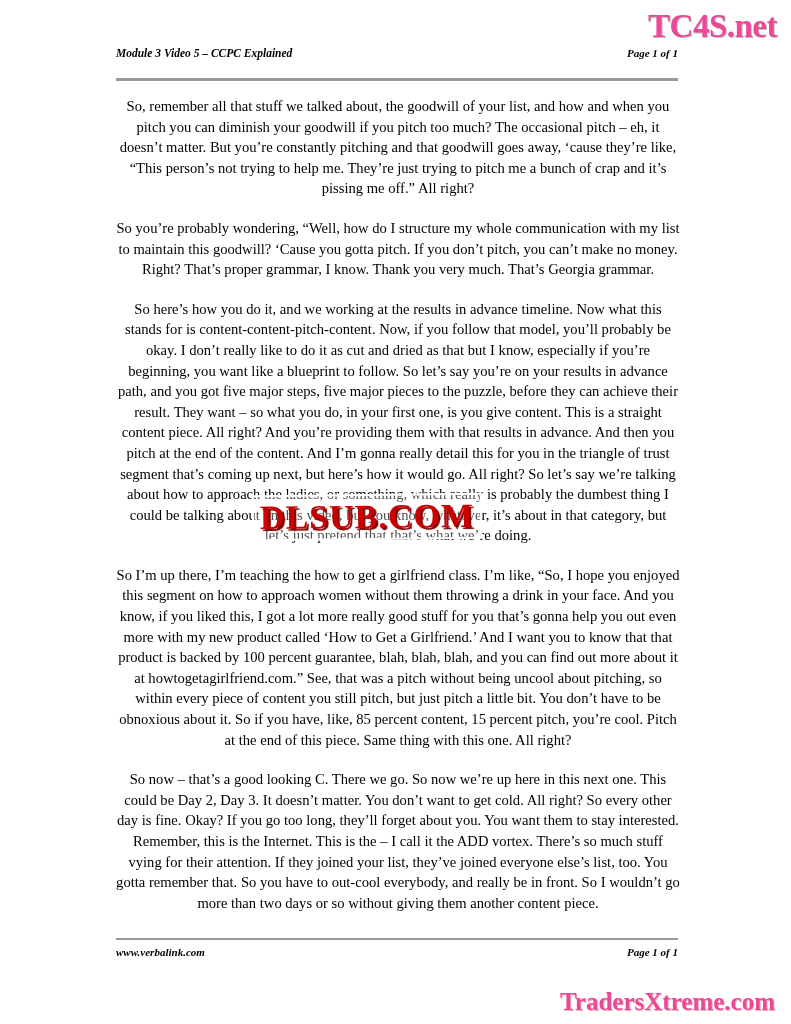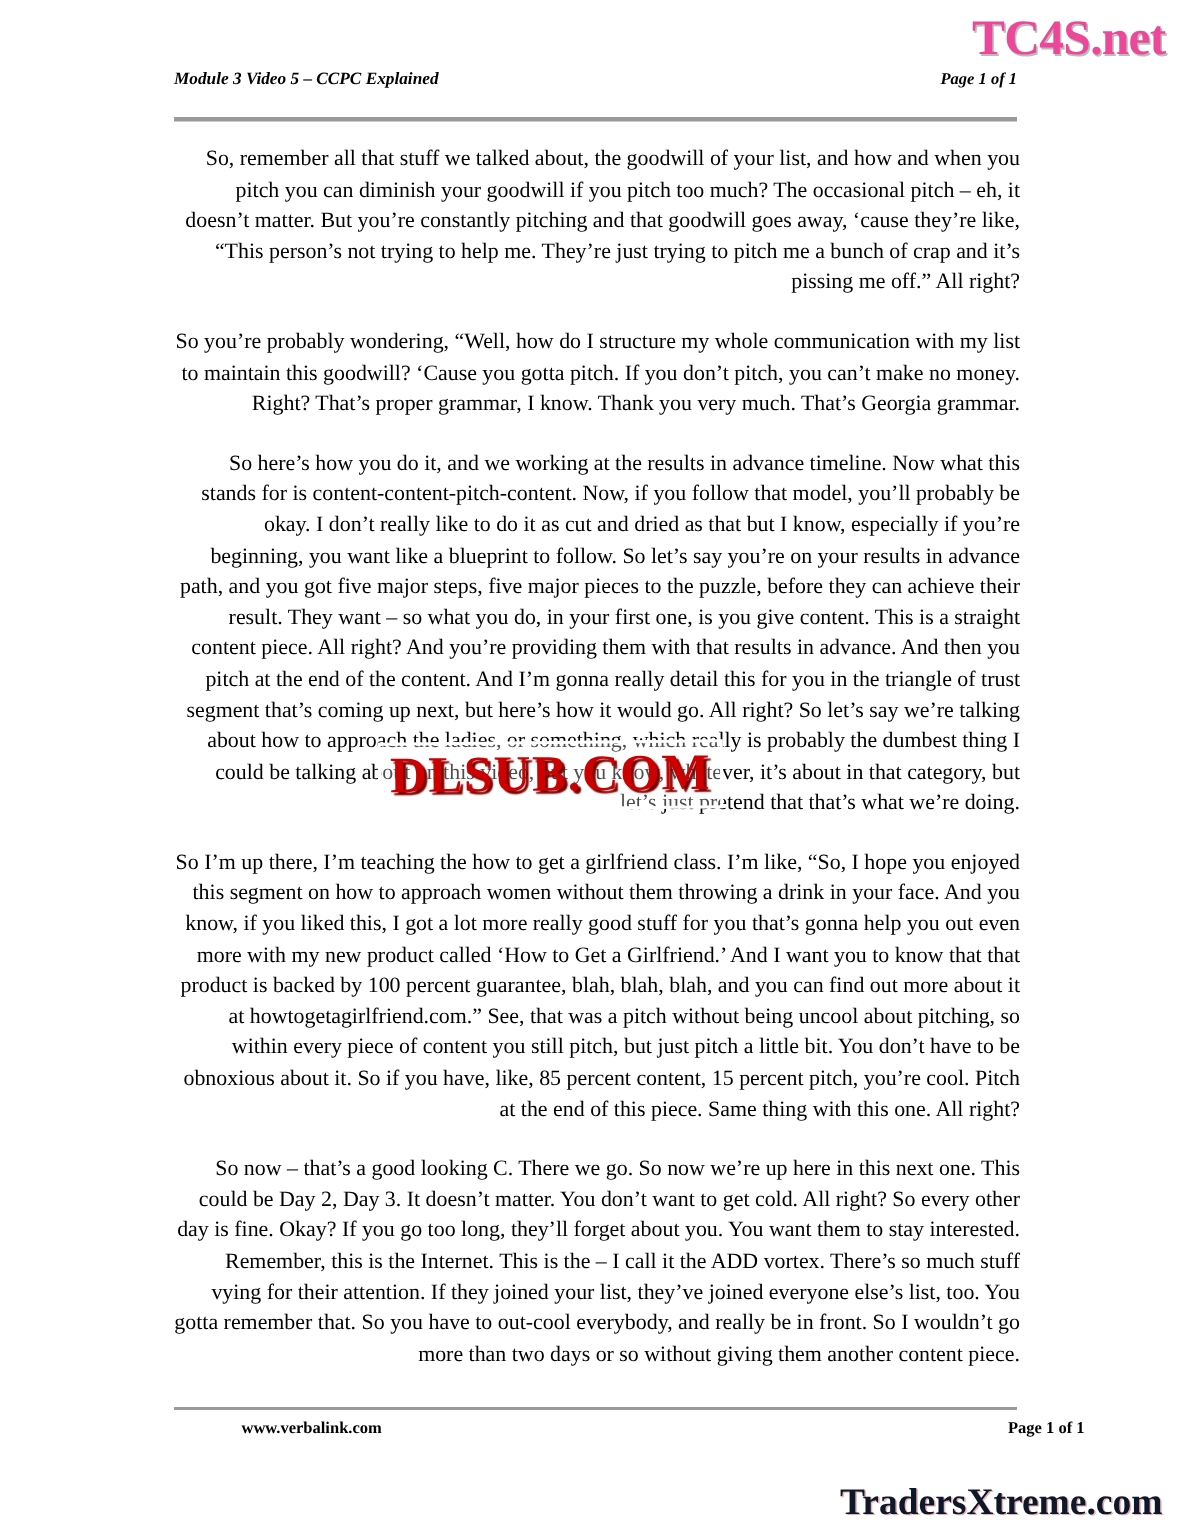--- a/index.html
+++ b/index.html
@@ -28,21 +28,21 @@
     letter-spacing: -0.5px;
     text-shadow: 1px 1px 0 #bbbbbb;
   }
   .wm-traders {
     position: absolute;
     bottom: 8px;
     right: 16px;
     font-family: "Liberation Serif", serif;
     font-weight: bold;
     font-size: 25px;
-    color: #0f172a;
+    color: #ec4899;
     text-shadow: 1px 1px 0 #e8b3b3;
   }
   .wm-dlsub {
     position: absolute;
     top: 494px;
     left: 252px;
     font-family: "Liberation Serif", serif;
     font-weight: bold;
     font-size: 34px;
     color: #cc0000;
@@ -95,35 +95,35 @@
   }
 
   
   .doc-body {
     position: absolute;
     top: 96px;
     left: 116px;
     width: 564px;
     font-size: 14.6px;
     line-height: 20.6px;
-    text-align: right;
+    text-align: center;
   }
   .doc-body p {
     margin: 0 0 19px 0;
   }
 
   
   .page-footer {
     position: absolute;
     top: 946px;
     left: 116px;
     width: 562px;
     font-size: 11px;
     font-weight: bold;
-    margin-left: 45px;
+    font-style: italic;
   }
   .page-footer .right {
     position: absolute;
     right: 0;
     top: 0;
   }
 </style>
 </head>
 <body>
 

